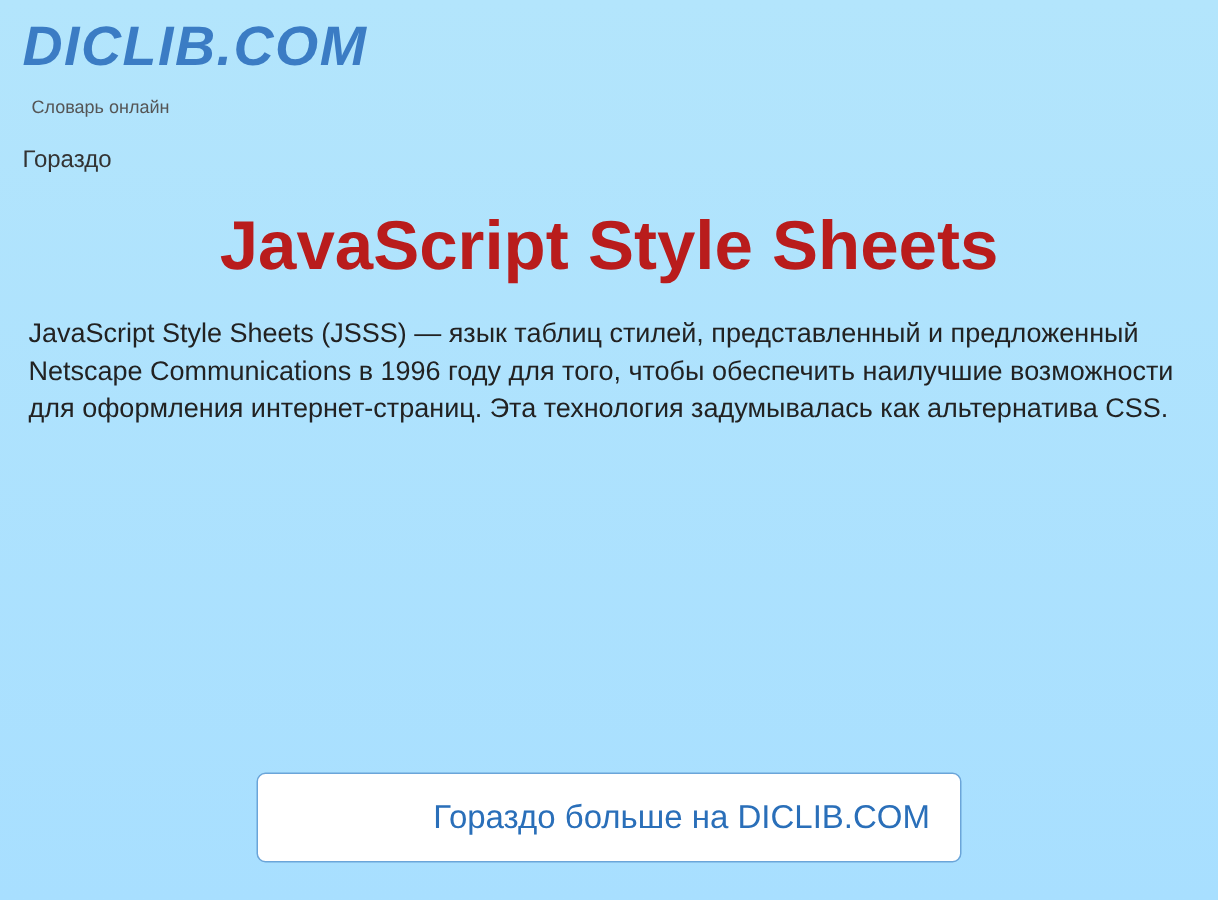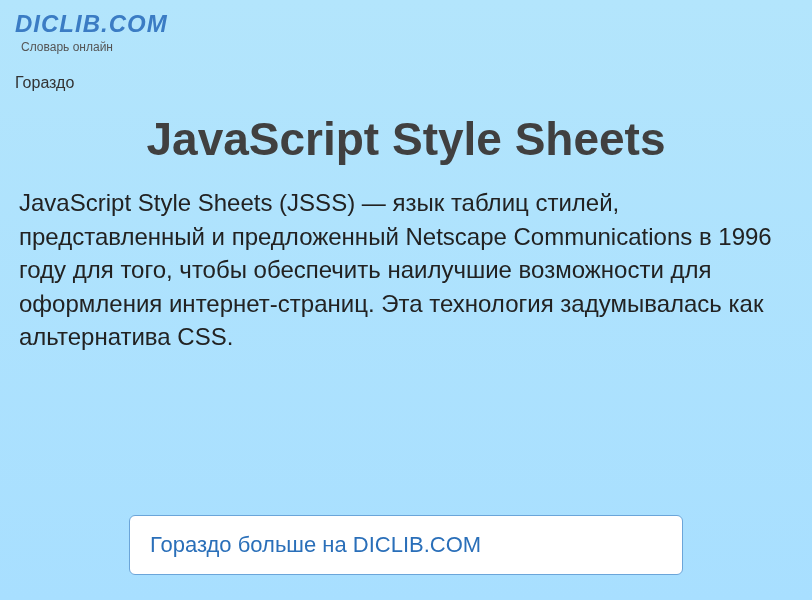--- a/index.html
+++ b/index.html
@@ -9,64 +9,64 @@
     }
     body {
       width: 812px;
       height: 600px;
       background: linear-gradient(180deg, #b3e5fc 0%, #a8dfff 100%);
       font-family: Arial, sans-serif;
       padding: 10px 15px;
       position: relative;
     }
     .site-title {
-      font-size: 24px;
+      font-size: 37px;
       font-weight: bold;
       font-style: italic;
       color: #3b7cc4;
       letter-spacing: 1px;
-      margin-bottom: 2px;
+      margin-bottom: 12px;
     }
     .site-subtitle {
       font-size: 12px;
       color: #555;
       margin-bottom: 20px;
       margin-left: 6px;
     }
     .language-selector {
       font-size: 16px;
       color: #333;
       margin-bottom: 10px;
       cursor: pointer;
       display: inline-block;
     }
     .article-title {
       font-size: 46px;
       font-weight: bold;
-      color: #404040;
+      color: #b91c1c;
       text-align: center;
       margin: 10px 0 20px 0;
     }
     .article-body {
-      font-size: 24px;
+      font-size: 18px;
       color: #222;
       line-height: 1.4;
       padding: 0 4px;
     }
     .cta-button {
       position: absolute;
       bottom: 25px;
       left: 50%;
       transform: translateX(-50%);
-      width: 554px;
+      width: 470px;
       padding: 16px 20px;
       background: #fff;
       border: 1px solid #6ba5d9;
       border-radius: 6px;
-      text-align: left;
+      text-align: right;
       font-size: 22px;
       color: #2a6fb9;
       cursor: pointer;
     }
   </style>
 </head>
 <body>
 
 
 

